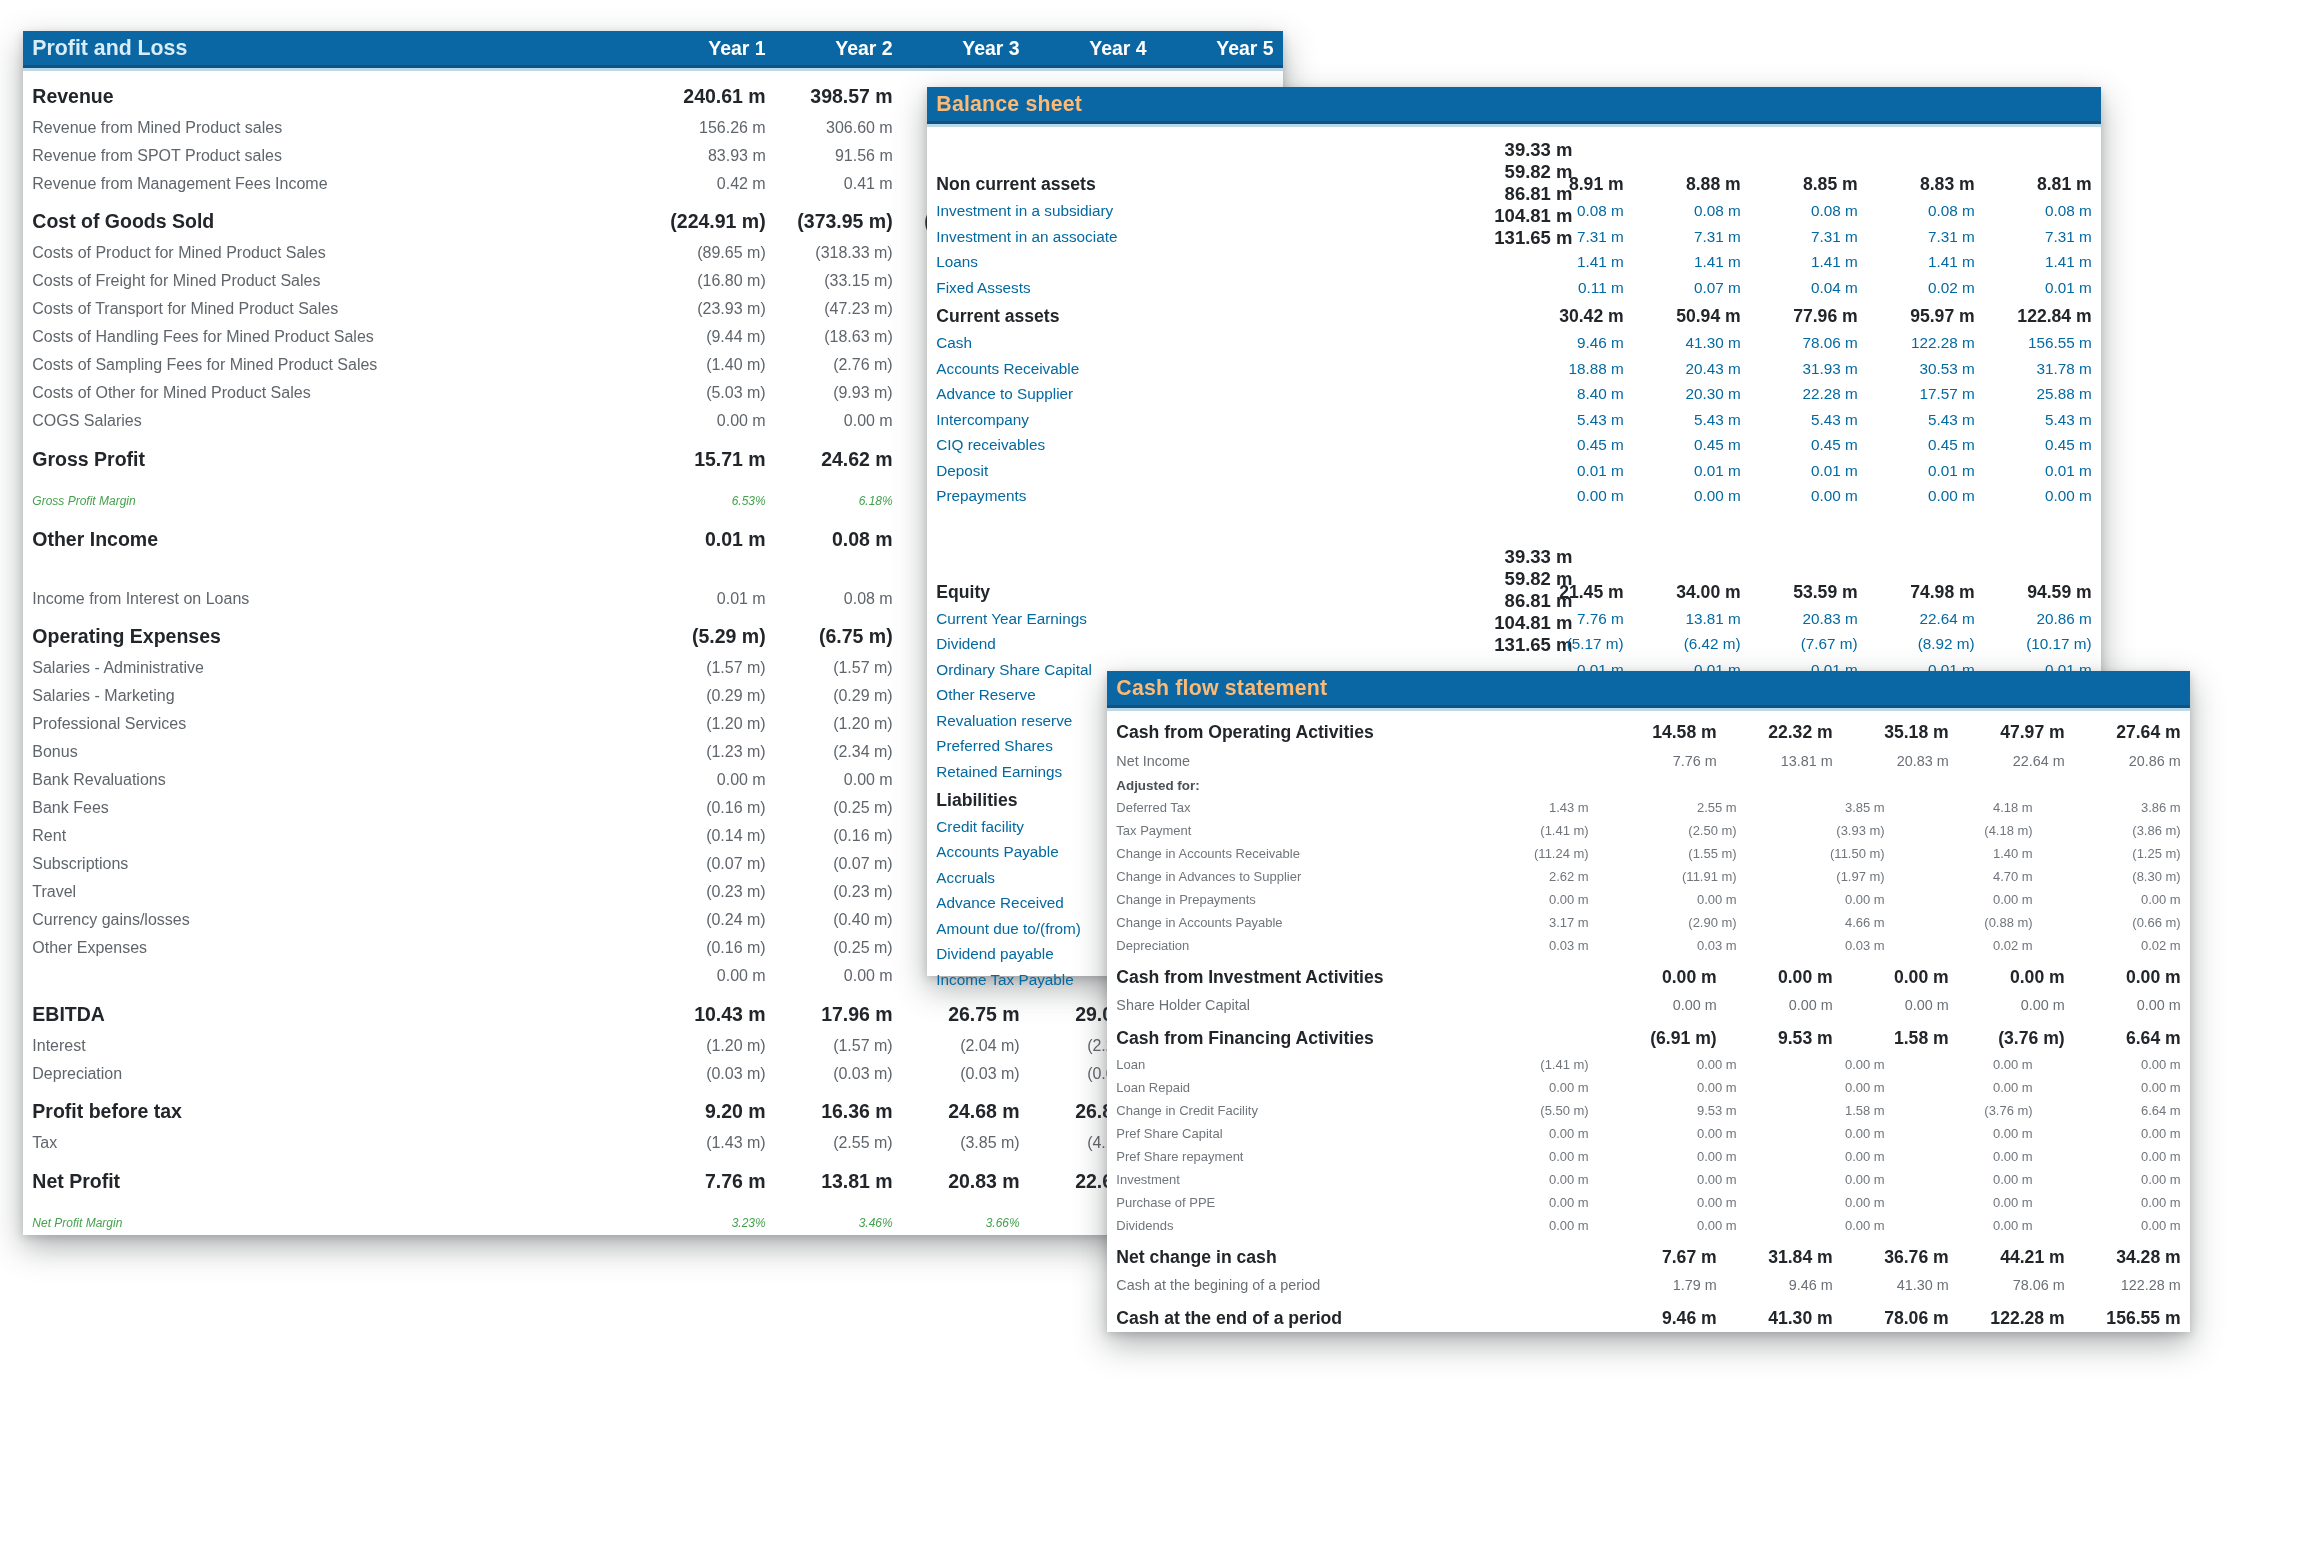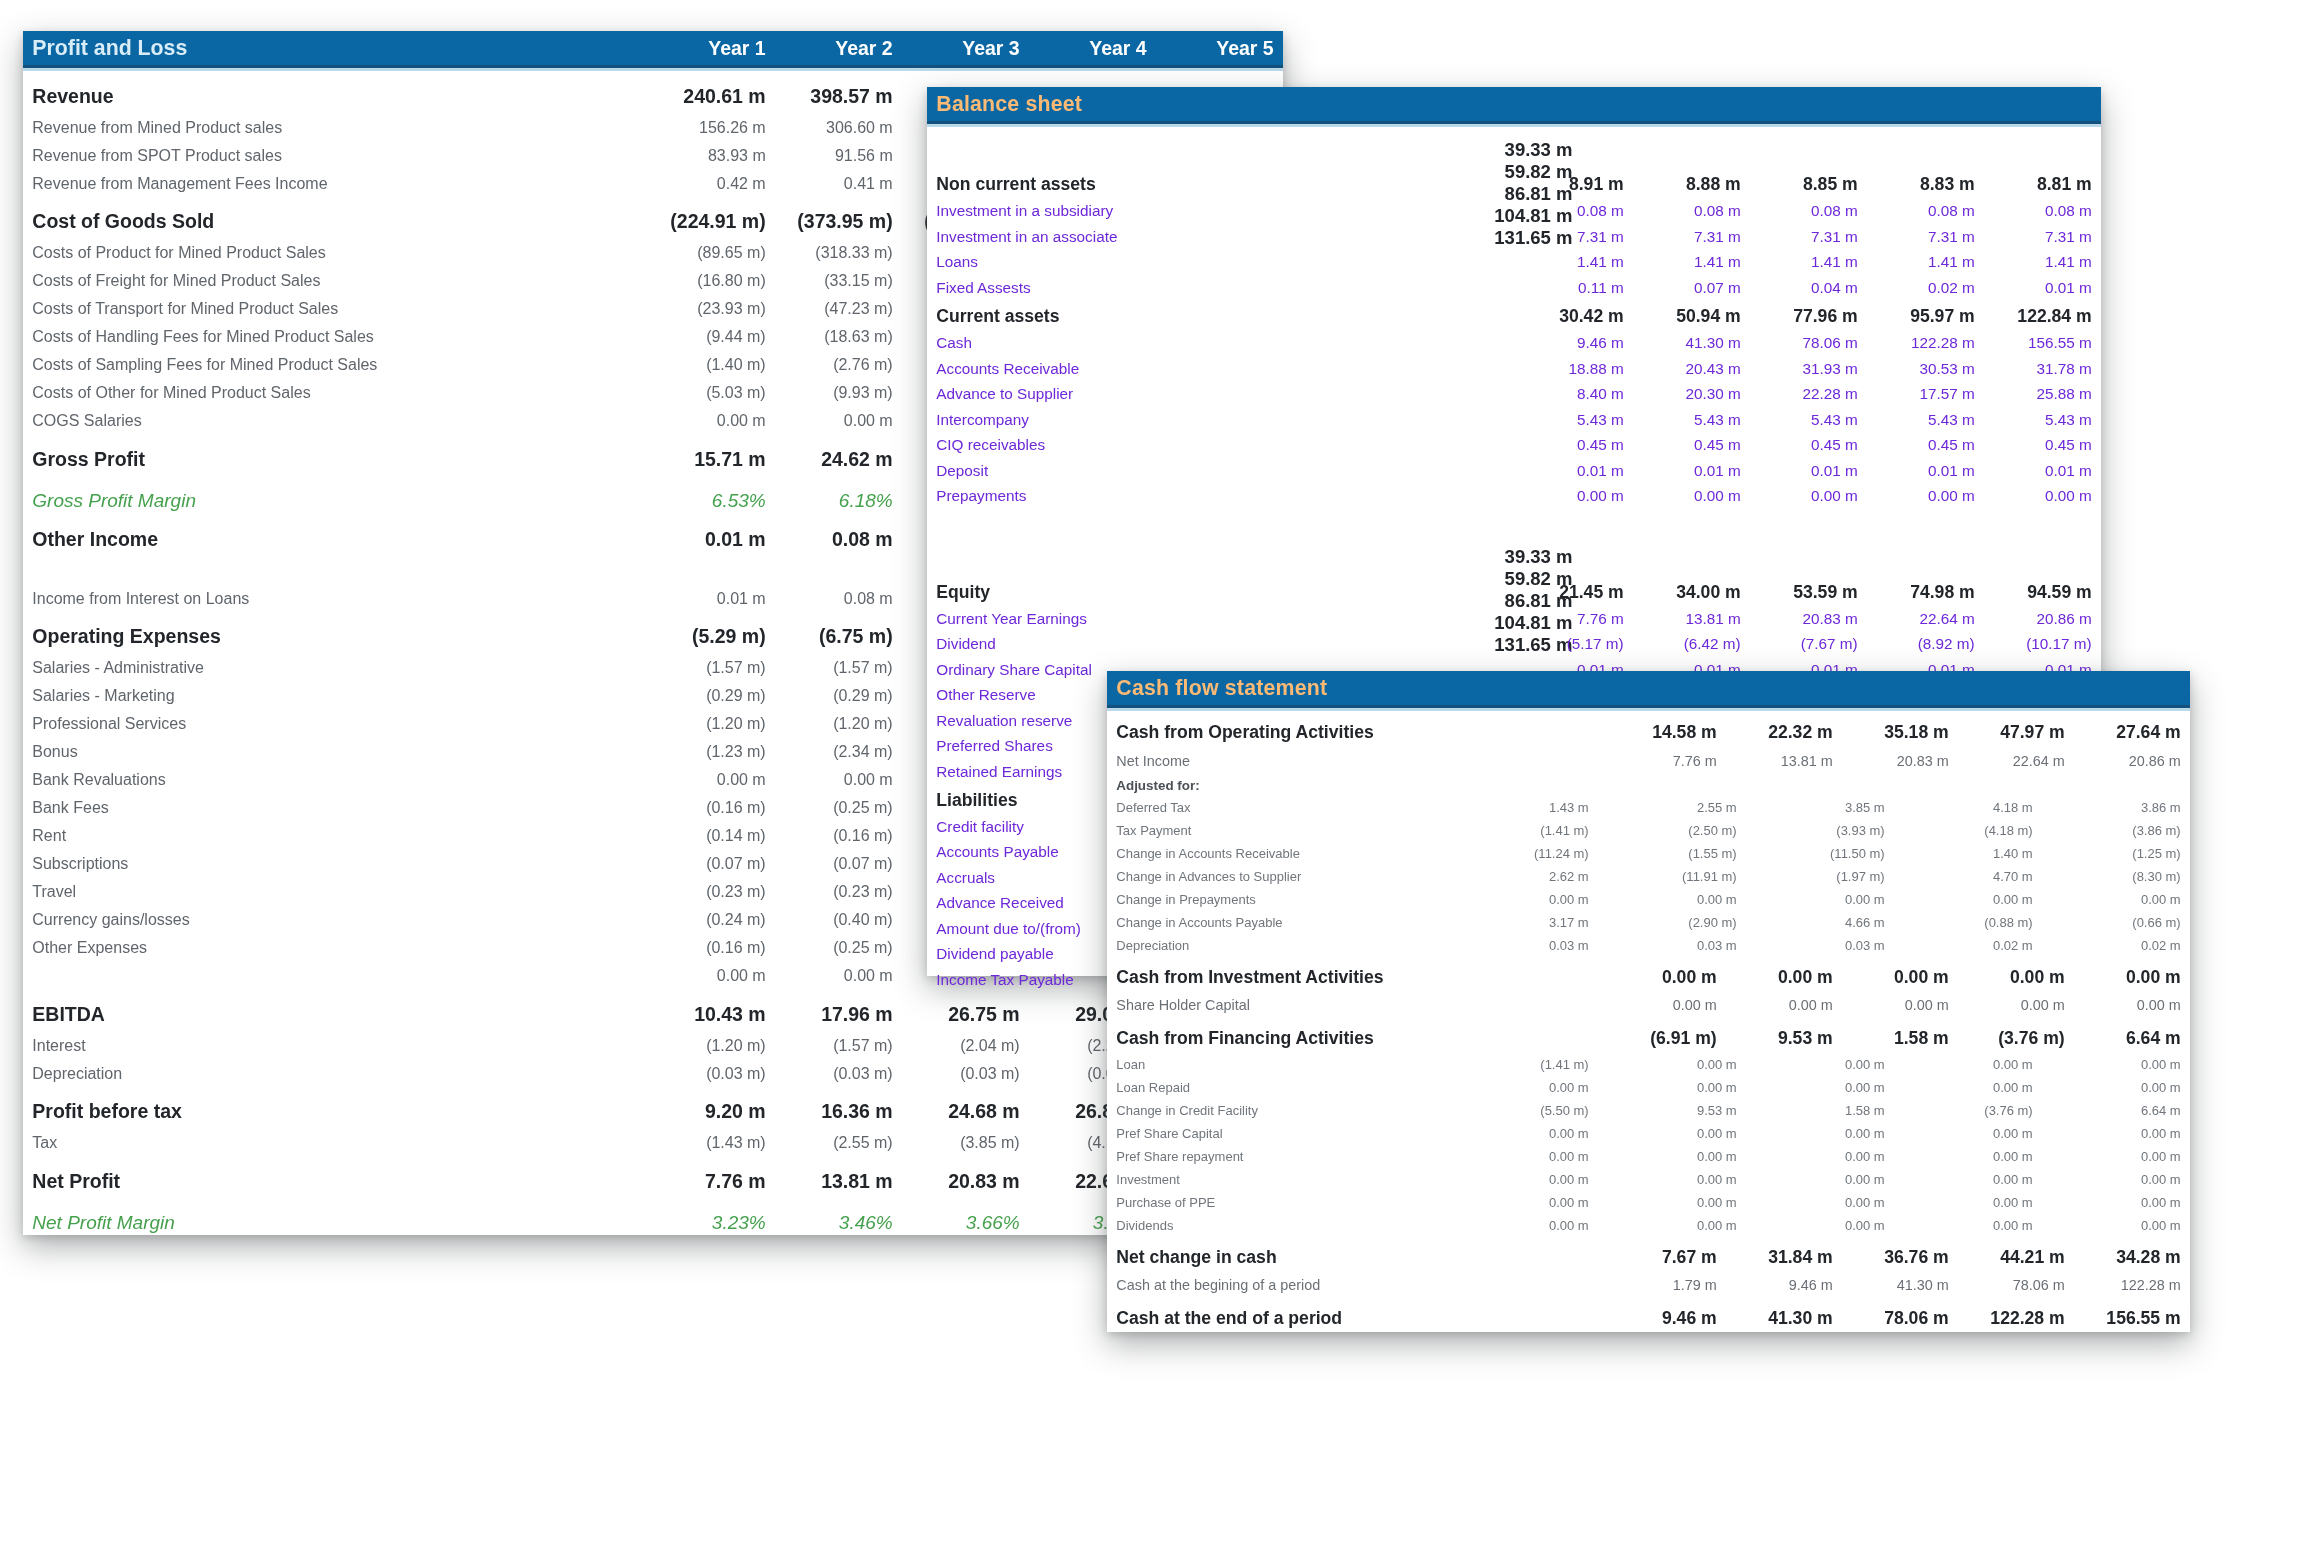--- a/index.html
+++ b/index.html
@@ -21,28 +21,28 @@
   .row{display:flex;align-items:center;padding:0 9.3px;box-sizing:border-box;}
   .lbl{flex:1;white-space:nowrap;overflow:hidden;}
   .v{flex:none;text-align:right;white-space:nowrap;}
 
   
   #pnl .v{width:127px;}
   #pnl .hdr .lbl{font-size:21.3px;font-weight:bold;color:#d9edf9;}
   #pnl .hdr .v{font-size:19.5px;font-weight:bold;color:#ffffff;}
   #pnl .r-bold{height:35px;margin-top:6.5px;font-size:19.5px;font-weight:bold;color:#22262a;}
   #pnl .r-gray{height:28px;font-size:16px;color:#5f656b;}
-  #pnl .r-green{height:29px;margin-top:9.3px;font-size:19px;font-style:italic;color:#45a14d;}
+  #pnl .r-green{height:29px;margin-top:9.3px;font-size:12px;font-style:italic;color:#45a14d;}
   #pnl .r-gap{height:28px;}
 
   
   #bs .v{width:117px;}
   #bs .r-caps{height:30px;margin-top:10.2px;font-size:18.5px;font-weight:bold;color:#22262a;flex-direction:column;}
   #bs .r-bold{height:27px;margin-top:2.8px;font-size:17.6px;font-weight:bold;color:#22262a;}
-  #bs .r-gray{height:25.5px;font-size:15.3px;color:#6d28d9;}
+  #bs .r-gray{height:25.5px;font-size:15.3px;color:#0369a1;}
   #bs .r-gap{height:27px;}
 
   
   #cf .v{width:116px;}
   #cf .r-bold{height:29px;margin-top:5.6px;font-size:17.6px;font-weight:bold;color:#22262a;}
   #cf .r-gray{height:27px;font-size:14.4px;color:#6a7076;}
   #cf .r-label{height:22px;font-size:13.4px;font-weight:bold;color:#4a5056;}
   #cf .r-small{height:23px;font-size:13px;color:#70767c;gap:32px;}
 
   #pnl{left:23px;top:31px;width:1260px;height:1204px;z-index:1;}

